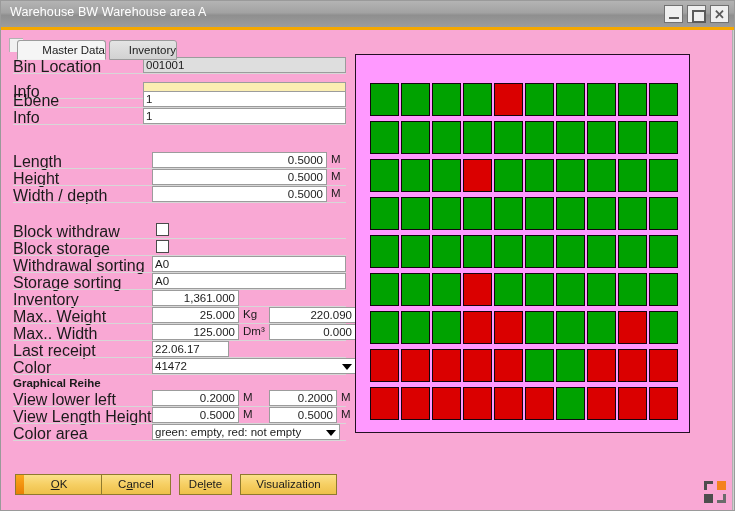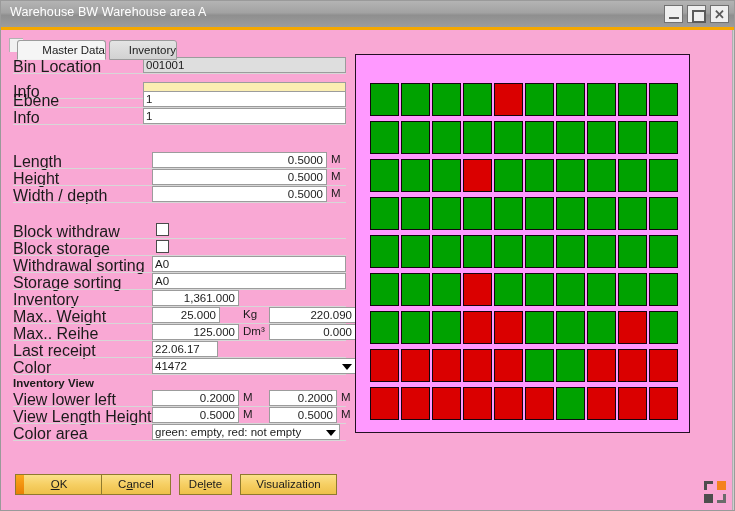--- a/index.html
+++ b/index.html
@@ -287,50 +287,50 @@
     </div>
 
     <div class="row" style="top:238px">
       <span class="lbl">Inventory</span>
       <span class="fld num" style="left:139px; width:87px;">1,361.000</span>
       <span class="rule"></span>
     </div>
 
     <div class="row" style="top:255px">
       <span class="lbl">Max.. Weight</span>
-      <span class="fld num" style="left:139px; width:68px;">25.000</span>
+      <span class="fld num" style="left:139px; width:87px;">25.000</span>
       <span class="unit" style="left:230px;">Kg</span>
       <span class="fld num" style="left:256px; width:87px;">220.090</span>
       <span class="rule"></span>
     </div>
 
     <div class="row" style="top:272px">
-      <span class="lbl">Max.. Reihe</span>
+      <span class="lbl">Max.. Width</span>
       <span class="fld num" style="left:139px; width:87px;">125.000</span>
       <span class="unit" style="left:230px;">Dm³</span>
       <span class="fld num" style="left:256px; width:87px;">0.000</span>
       <span class="rule"></span>
     </div>
 
     <div class="row" style="top:289px">
       <span class="lbl">Last receipt</span>
-      <span class="fld" style="left:139px; width:66px;">22.06.17</span>
+      <span class="fld" style="left:139px; width:77px;">22.06.17</span>
       <span class="rule"></span>
     </div>
 
     <div class="row" style="top:306px">
       <span class="lbl">Color</span>
       <span class="fld combo" style="left:139px; width:204px;">
         <span>41472</span>
         <span class="dd-arrow"></span>
       </span>
       <span class="rule"></span>
     </div>
 
-    <div id="grp-graphical" style="top:325px">Inventory View</div>
+    <div id="grp-graphical" style="top:325px">Graphical Reihe</div>
 
     <div class="row" style="top:338px">
       <span class="lbl">View lower left</span>
       <span class="fld num" style="left:139px; width:87px;">0.2000</span>
       <span class="unit" style="left:230px;">M</span>
       <span class="fld num" style="left:256px; width:68px;">0.2000</span>
       <span class="unit" style="left:328px;">M</span>
       <span class="rule"></span>
     </div>
 

